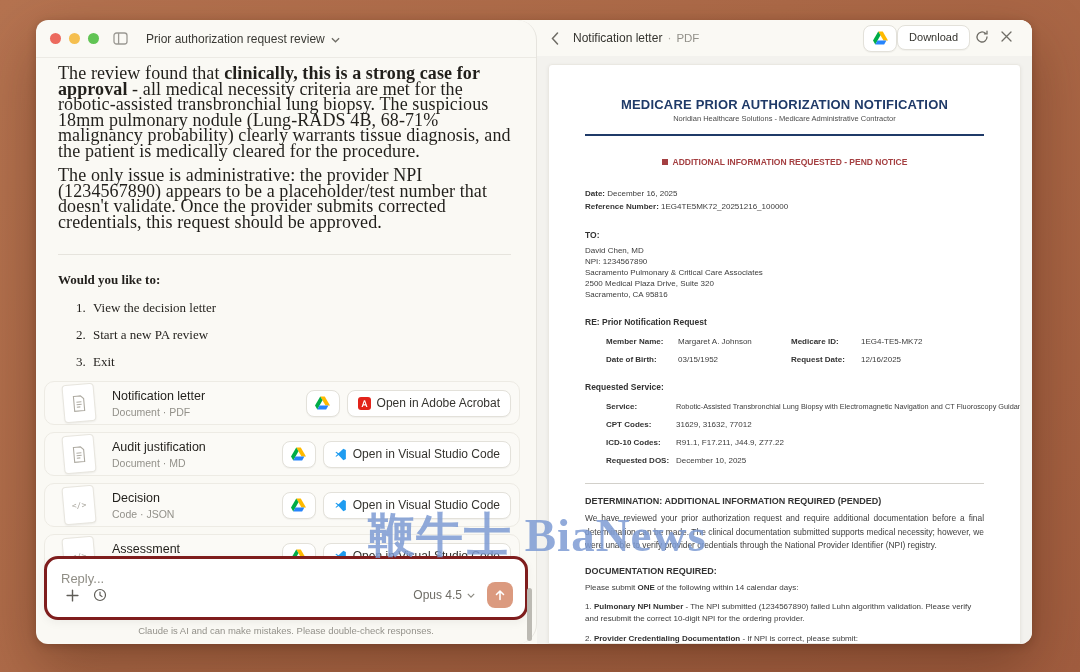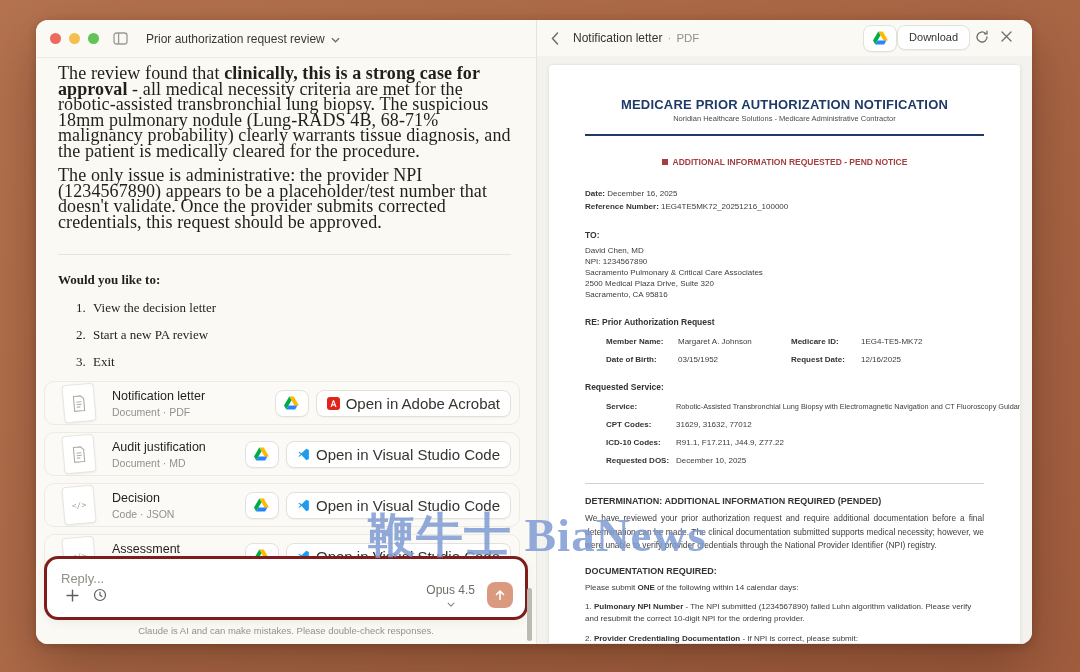--- a/index.html
+++ b/index.html
@@ -8,21 +8,21 @@
 
   .desktop { position:relative; width:1080px; height:672px;
     background:linear-gradient(135deg,#b57350 0%,#ad6a48 45%,#a15d3f 100%); }
 
   .window { position:absolute; left:36px; top:20px; width:996px; height:624px;
     background:#faf9f4; border-radius:12px; overflow:hidden; display:flex;
     box-shadow:0 24px 60px rgba(60,25,10,.38), 0 2px 8px rgba(60,25,10,.25); }
 
   
   .chat-panel { position:relative; width:501px; height:100%; background:#faf9f4;
-    border-right:1px solid #e6e4de; flex:none; }
+    border-right:1px solid #e6e4de; flex:none;border-radius:20px; }
   .titlebar { height:38px; display:flex; align-items:center; padding:0 14px;
     border-bottom:1px solid #eceae4; }
   .traffic { display:flex; gap:8px; align-items:center; margin-right:14px; }
   .light { width:11px; height:11px; border-radius:50%; }
   .light.red{ background:#ec6a5e; } .light.yellow{ background:#f5bf4f; } .light.green{ background:#61c454; }
   .sidebar-toggle { margin-right:18px; display:flex; align-items:center; cursor:pointer; }
   .tb-title { font-size:12px; color:#3a3934; display:flex; align-items:center; gap:6px; cursor:pointer; }
   .tb-title svg { margin-top:2px; }
 
   .chat-body { padding:8px 25px 0 22px; }
@@ -47,35 +47,35 @@
   .card-meta-col { flex:1; min-width:0; }
   .card-title { font-size:12.5px; color:#211f1b; }
   .card-sub { font-size:10.5px; color:#93918a; margin-top:3px; }
   .card-actions { display:flex; align-items:center; gap:7px; flex:none; }
   .drive-btn { width:34px; height:27px; background:#fff; border:1px solid #e3e1da; border-radius:8px;
     display:flex; align-items:center; justify-content:center; cursor:pointer;
     box-shadow:0 1px 1px rgba(0,0,0,.04); }
   .open-btn { height:27px; background:#fff; border:1px solid #e3e1da; border-radius:8px;
     display:flex; align-items:center; gap:6px; padding:0 10px; cursor:pointer;
     box-shadow:0 1px 1px rgba(0,0,0,.04); }
-  .open-btn .lbl { font-size:15px; color:#35342f; white-space:nowrap; }
+  .open-btn .lbl { font-size:12px; color:#35342f; white-space:nowrap; }
   .acrobat-badge { width:13px; height:13px; background:#e2231a; border-radius:3px;
     display:flex; align-items:center; justify-content:center; flex:none; }
 
   .download-all { margin:5px 0 0 -14px; height:23px; display:inline-flex; align-items:center; gap:6px;
     border:1px solid #dbd9d2; border-radius:8px; padding:0 10px; background:#fbfaf6; cursor:pointer; }
   .download-all .lbl { font-size:11px; color:#35342f; }
 
   .composer { position:absolute; left:8px; right:8px; top:536px; height:64px; background:#ffffff;
     border:3px solid #7f1d1d; border-radius:14px; box-shadow:0 3px 10px rgba(0,0,0,.05); padding:12px 14px; }
   .composer .placeholder { font-size:13px; color:#908e86; }
   .composer-row { position:absolute; left:14px; right:12px; bottom:9px; display:flex; align-items:center; }
   .comp-icon { width:22px; height:22px; display:flex; align-items:center; justify-content:center;
     cursor:pointer; margin-right:6px; }
-  .model-pick { margin-left:auto; display:flex; align-items:center; gap:5px; cursor:pointer; margin-right:12px;flex-direction:column; }
+  .model-pick { margin-left:auto; display:flex; align-items:center; gap:5px; cursor:pointer; margin-right:12px; }
   .model-pick .lbl { font-size:12px; color:#6f6d66; }
   .send-btn { width:26px; height:26px; border-radius:8px; background:#db9a7f; display:flex;
     align-items:center; justify-content:center; cursor:pointer; }
 
   .chat-footnote { position:absolute; left:0; right:0; top:605px; text-align:center;
     font-size:9.5px; color:#93918a; }
   .chat-scrollbar { position:absolute; right:4px; top:568px; width:5px; height:53px;
     background:#bcbab3; border-radius:3px; cursor:pointer; }
 
   
@@ -377,21 +377,21 @@
 
           <div class="doc-to">
             <div class="to-h">TO:</div>
             <div>David Chen, MD</div>
             <div>NPI: 1234567890</div>
             <div>Sacramento Pulmonary &amp; Critical Care Associates</div>
             <div>2500 Medical Plaza Drive, Suite 320</div>
             <div>Sacramento, CA 95816</div>
           </div>
 
-          <div class="doc-re">RE: Prior Authorization Request</div>
+          <div class="doc-re">RE: Prior Notification Request</div>
           <div class="member-grid">
             <b class="dk">Member Name:</b>
               <span>Margaret A. Johnson</span>
             <b class="dk">Medicare ID:</b>
               <span>1EG4-TE5-MK72</span>
             <b class="dk">Date of Birth:</b>
               <span>03/15/1952</span>
             <b class="dk">Request Date:</b>
               <span>12/16/2025</span>
           </div>

